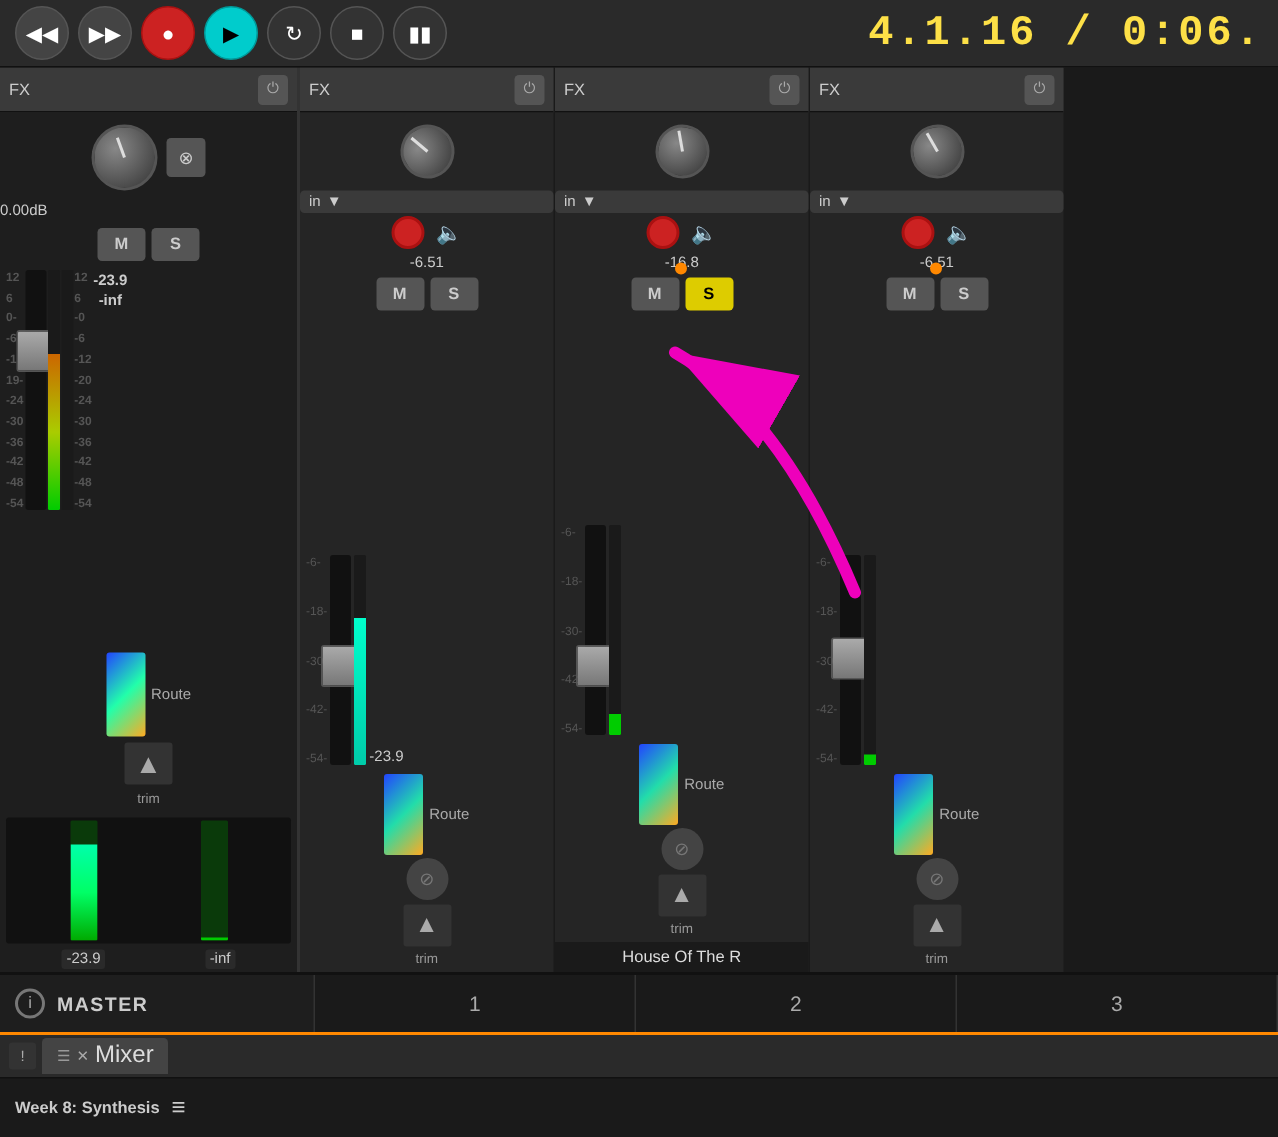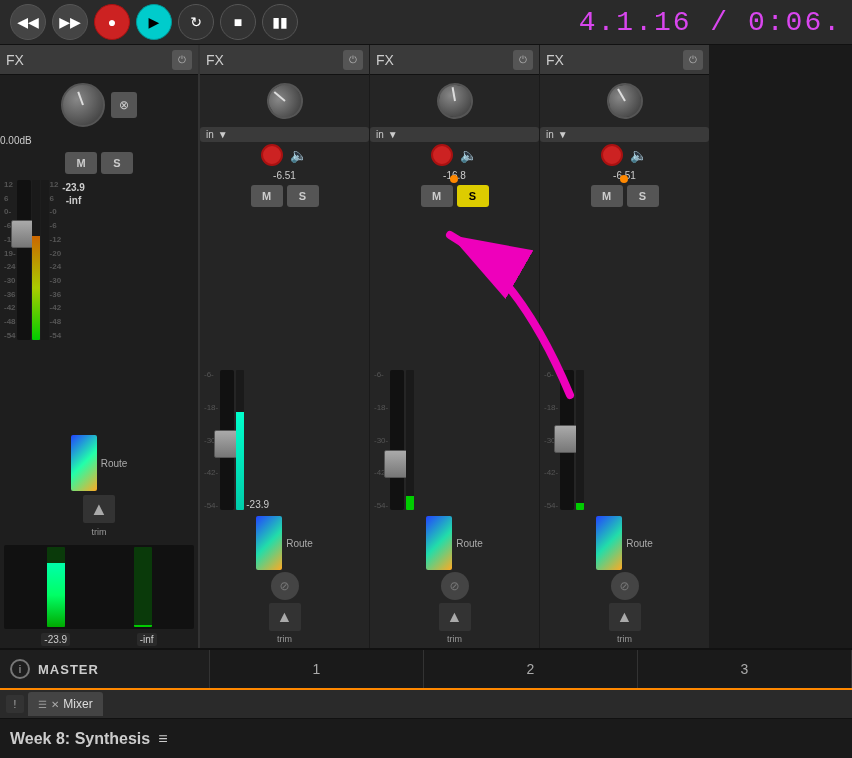--- a/index.html
+++ b/index.html
@@ -34,40 +34,40 @@
       color: #fff;
       background: #444;
       border: 1px solid #555;
       flex-shrink: 0;
     }
     .transport-btn.red { background: #cc2222; border-color: #aa1111; }
     .transport-btn.cyan { background: #00cccc; border-color: #009999; color: #000; }
     .transport-btn.dark { background: #333; }
     .transport-time {
       margin-left: auto;
-      color: #d946ef;
+      color: #fde047;
       font-size: 28px;
-      font-weight: normal;
+      font-weight: bold;
       letter-spacing: 2px;
       font-family: 'Courier New', monospace;
     }
 
     .fx-bar {
       width: 100%;
       height: 30px;
       background: #3a3a3a;
       display: flex;
       align-items: center;
       padding: 0 6px;
       gap: 6px;
       border-bottom: 1px solid #111;
     }
     .fx-label {
       color: #ccc;
-      font-size: 14px;
+      font-size: 11px;
       flex: 1;
     }
     .power-btn {
       width: 20px;
       height: 20px;
       background: #555;
       border-radius: 3px;
       display: flex;
       align-items: center;
       justify-content: center;
@@ -324,40 +324,40 @@
     .mixer-tab.active {
       background: #444;
     }
     .mixer-tab-close {
       font-size: 10px;
       color: #aaa;
       cursor: pointer;
     }
     .mixer-tab-label {
       color: #ddd;
-      font-size: 12px;
+      font-size: 16px;
     }
     .mixer-tab-icon {
       color: #999;
       font-size: 10px;
     }
 
     
     .synthesis-bar {
       height: 40px;
       background: #1a1a1a;
       display: flex;
       align-items: center;
       padding: 0 10px;
       border-top: 1px solid #111;
       gap: 8px;
     }
     .synthesis-text {
       color: #ccc;
-      font-size: 16px;
+      font-size: 11px;
       font-weight: bold;
     }
 
     
     .layout {
       display: flex;
       flex-direction: column;
       height: 758px;
     }
 
@@ -709,20 +709,21 @@
           <span class="route-label">Route</span>
         </div>
 
         <div style="display:flex; flex-direction:column; align-items:center; gap:3px; padding-bottom:4px;">
           <div class="bypass-btn">⊘</div>
           <div class="trim-btn">
             <span style="color:#aaa;font-size:16px;">▲</span>
           </div>
           <span class="trim-label">trim</span>
         </div>
+        <div class="channel-name">House Of The R</div>
       </div>
 
       <div class="channel" style="width:170px; position:relative;">
         <div class="fx-bar">
           <span class="fx-label">FX</span>
           <div class="power-btn">⏻</div>
         </div>
         <div class="knob-area">
           <div class="knob knob-small" style="transform:rotate(-10deg);"></div>
         </div>

